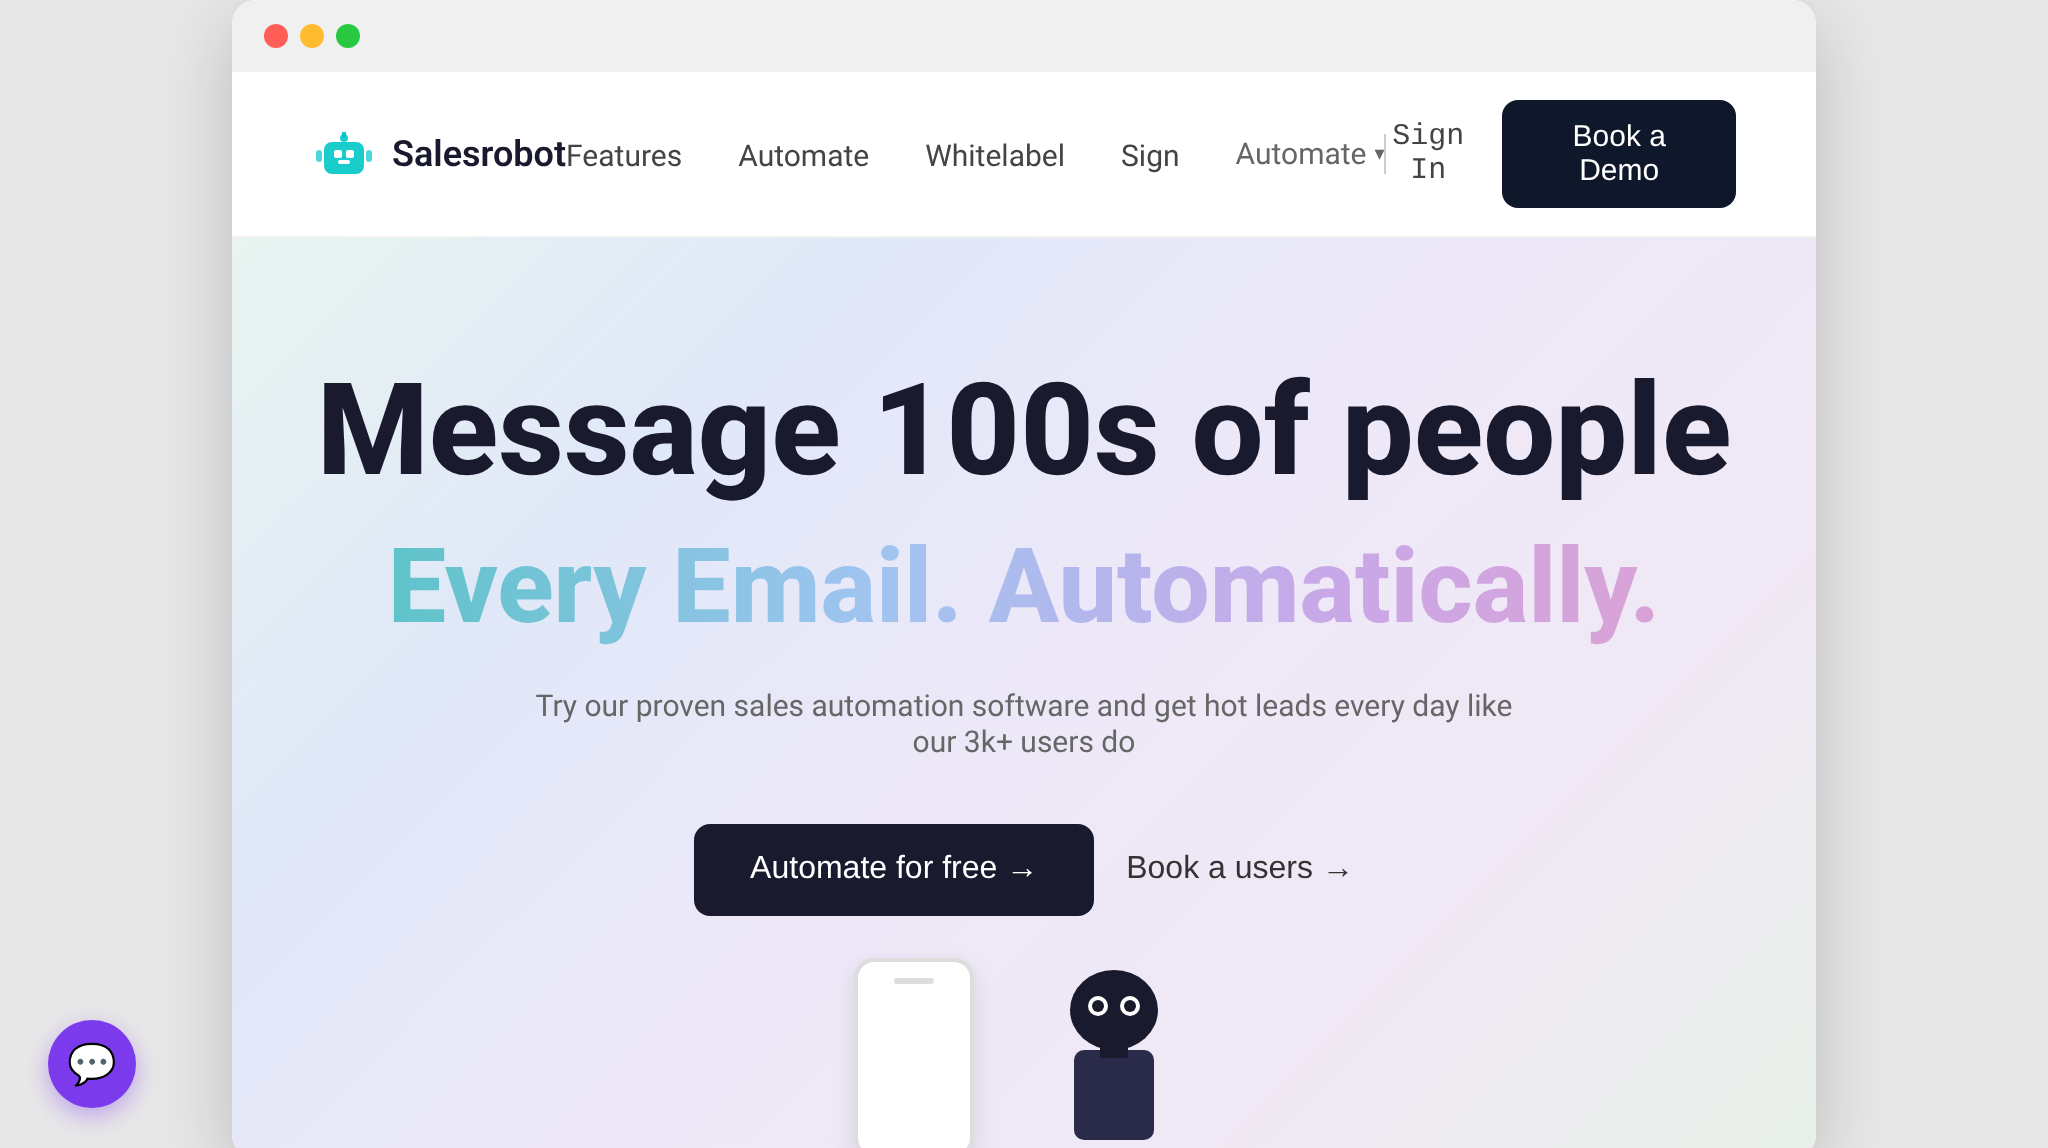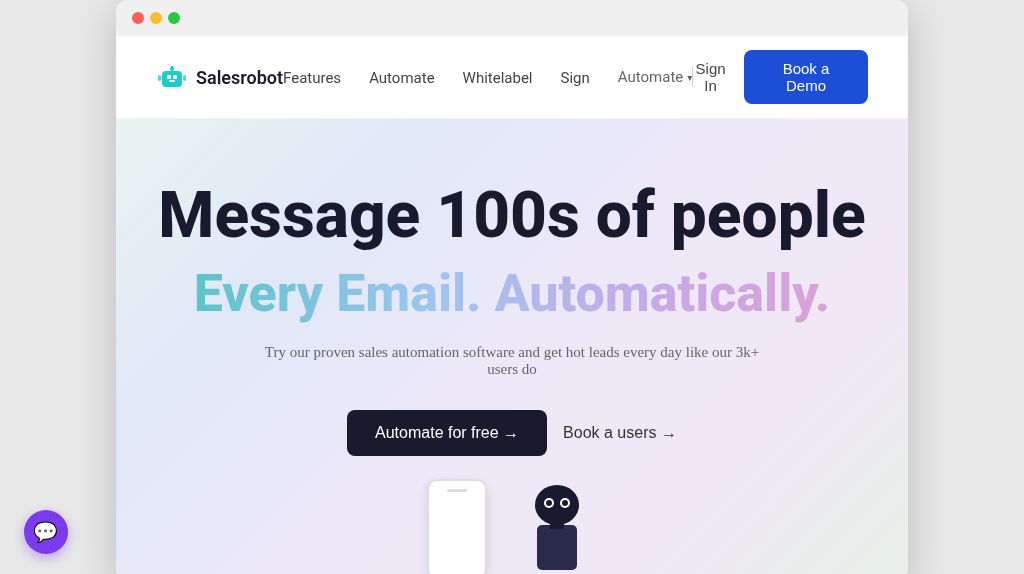--- a/index.html
+++ b/index.html
@@ -107,24 +107,25 @@
       align-items: center;
       gap: 16px;
     }
 
     .sign-in-btn {
       background: none;
       border: none;
       font-size: 15px;
       color: #444;
       cursor: pointer;
+      font-family: Liberation Mono, monospace;
     }
 
     .book-demo-btn {
-      background: #1d4ed8;
+      background: #0f172a;
       color: #fff;
       border: none;
       padding: 10px 28px;
       border-radius: 8px;
       font-size: 15px;
       font-weight: 500;
       cursor: pointer;
     }
 
     
@@ -156,21 +157,20 @@
       margin-bottom: 20px;
     }
 
     .hero-subtitle {
       font-size: 15px;
       color: #666;
       margin-bottom: 32px;
       max-width: 500px;
       margin-left: auto;
       margin-right: auto;
-      font-family: Liberation Serif, serif;
     }
 
     .hero-cta {
       display: flex;
       justify-content: center;
       gap: 16px;
       align-items: center;
       margin-bottom: 50px;
     }
 

